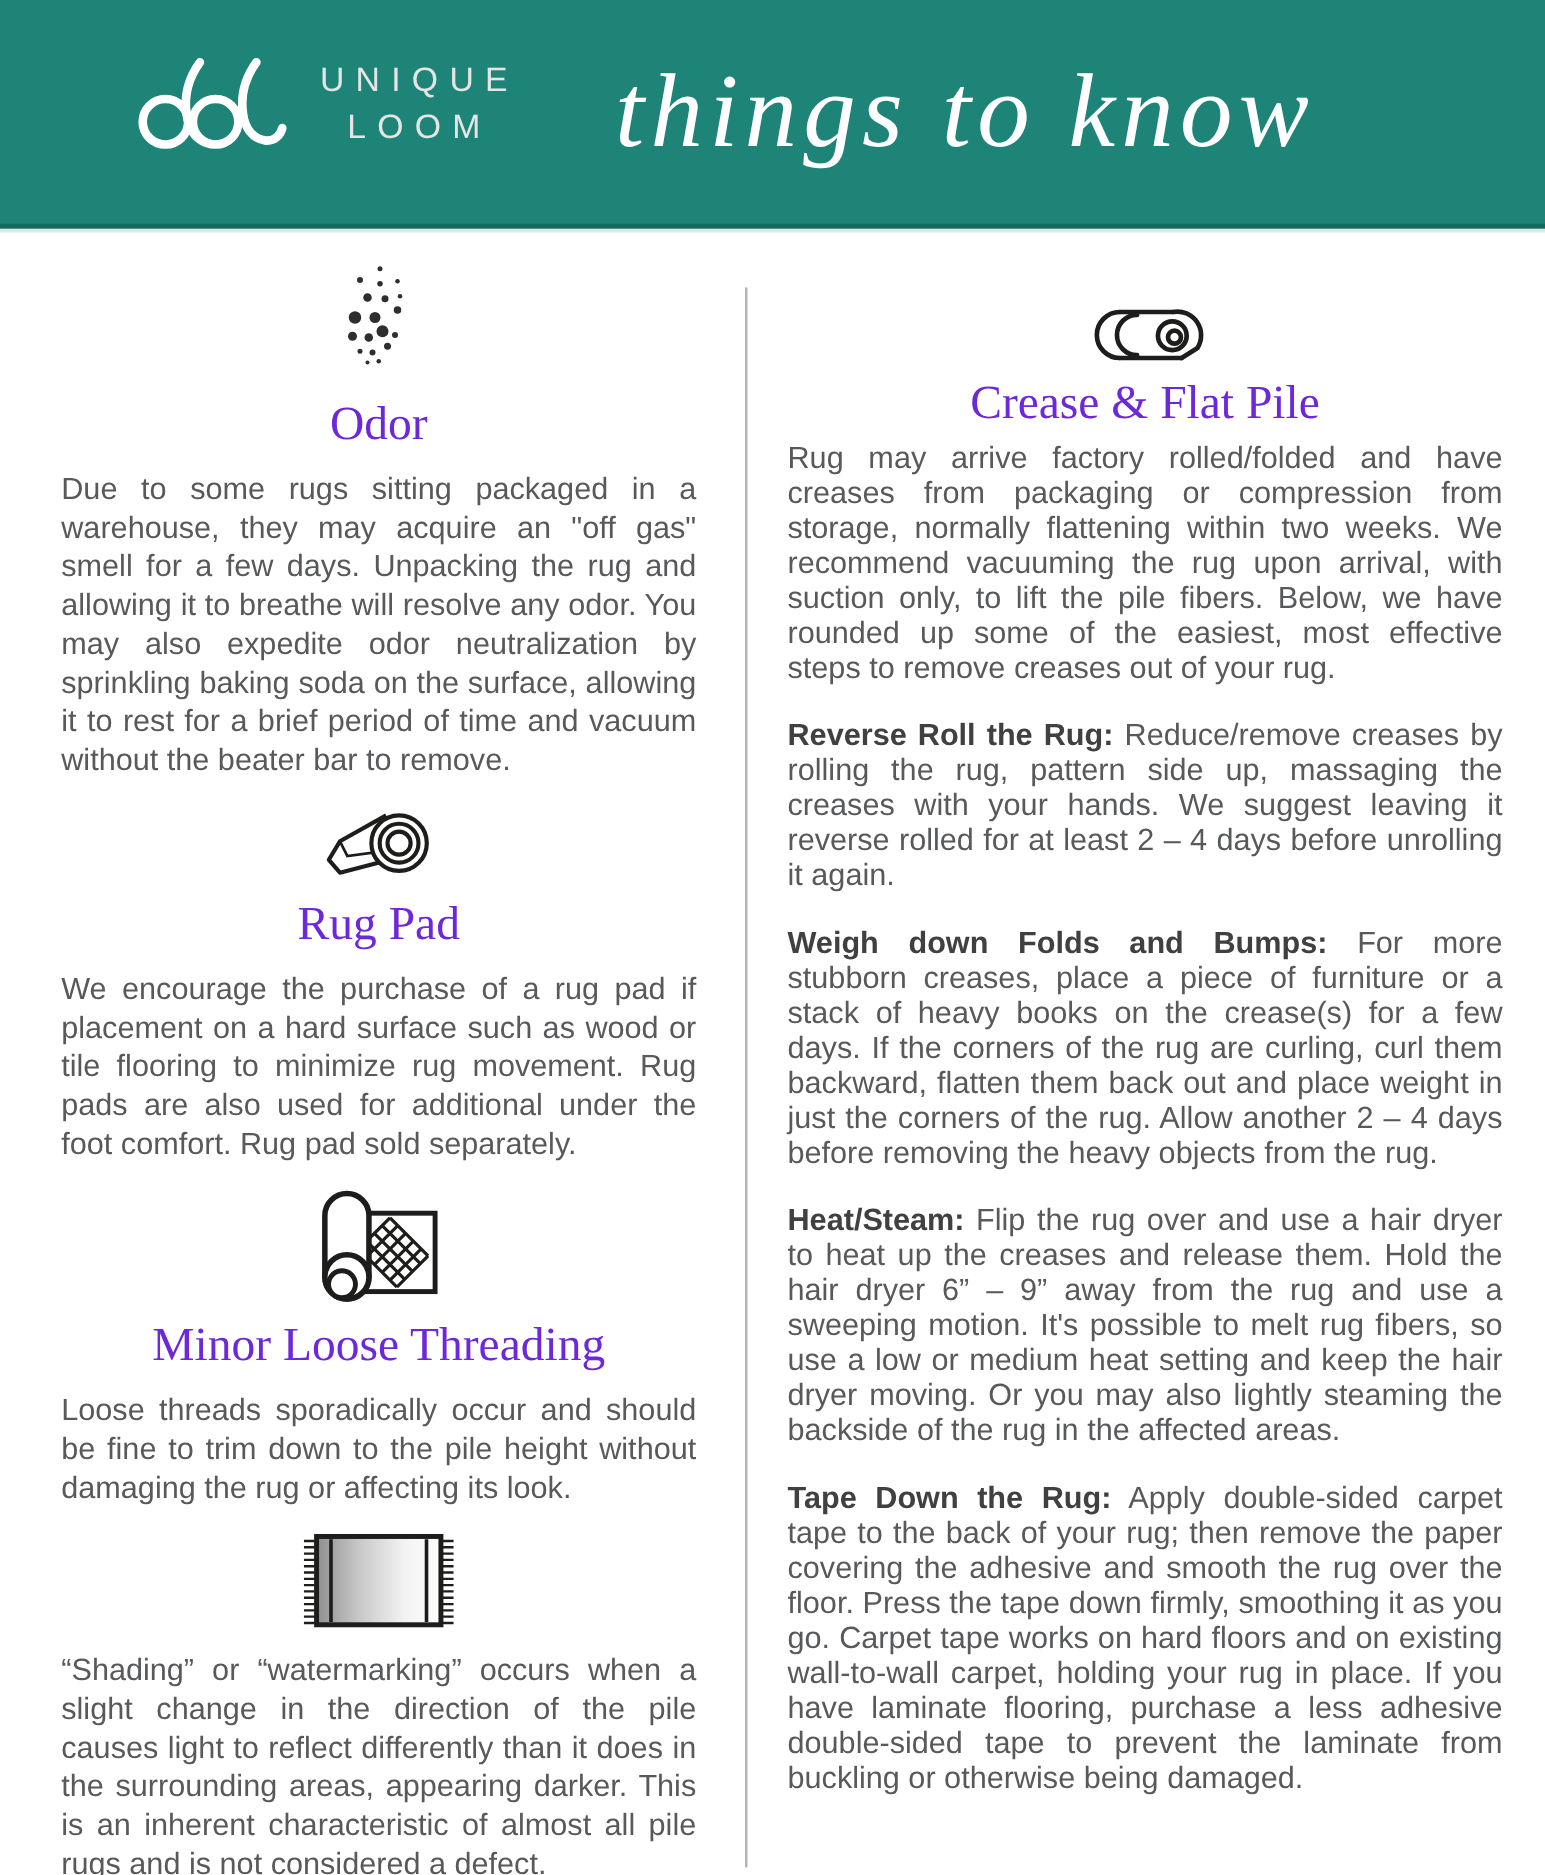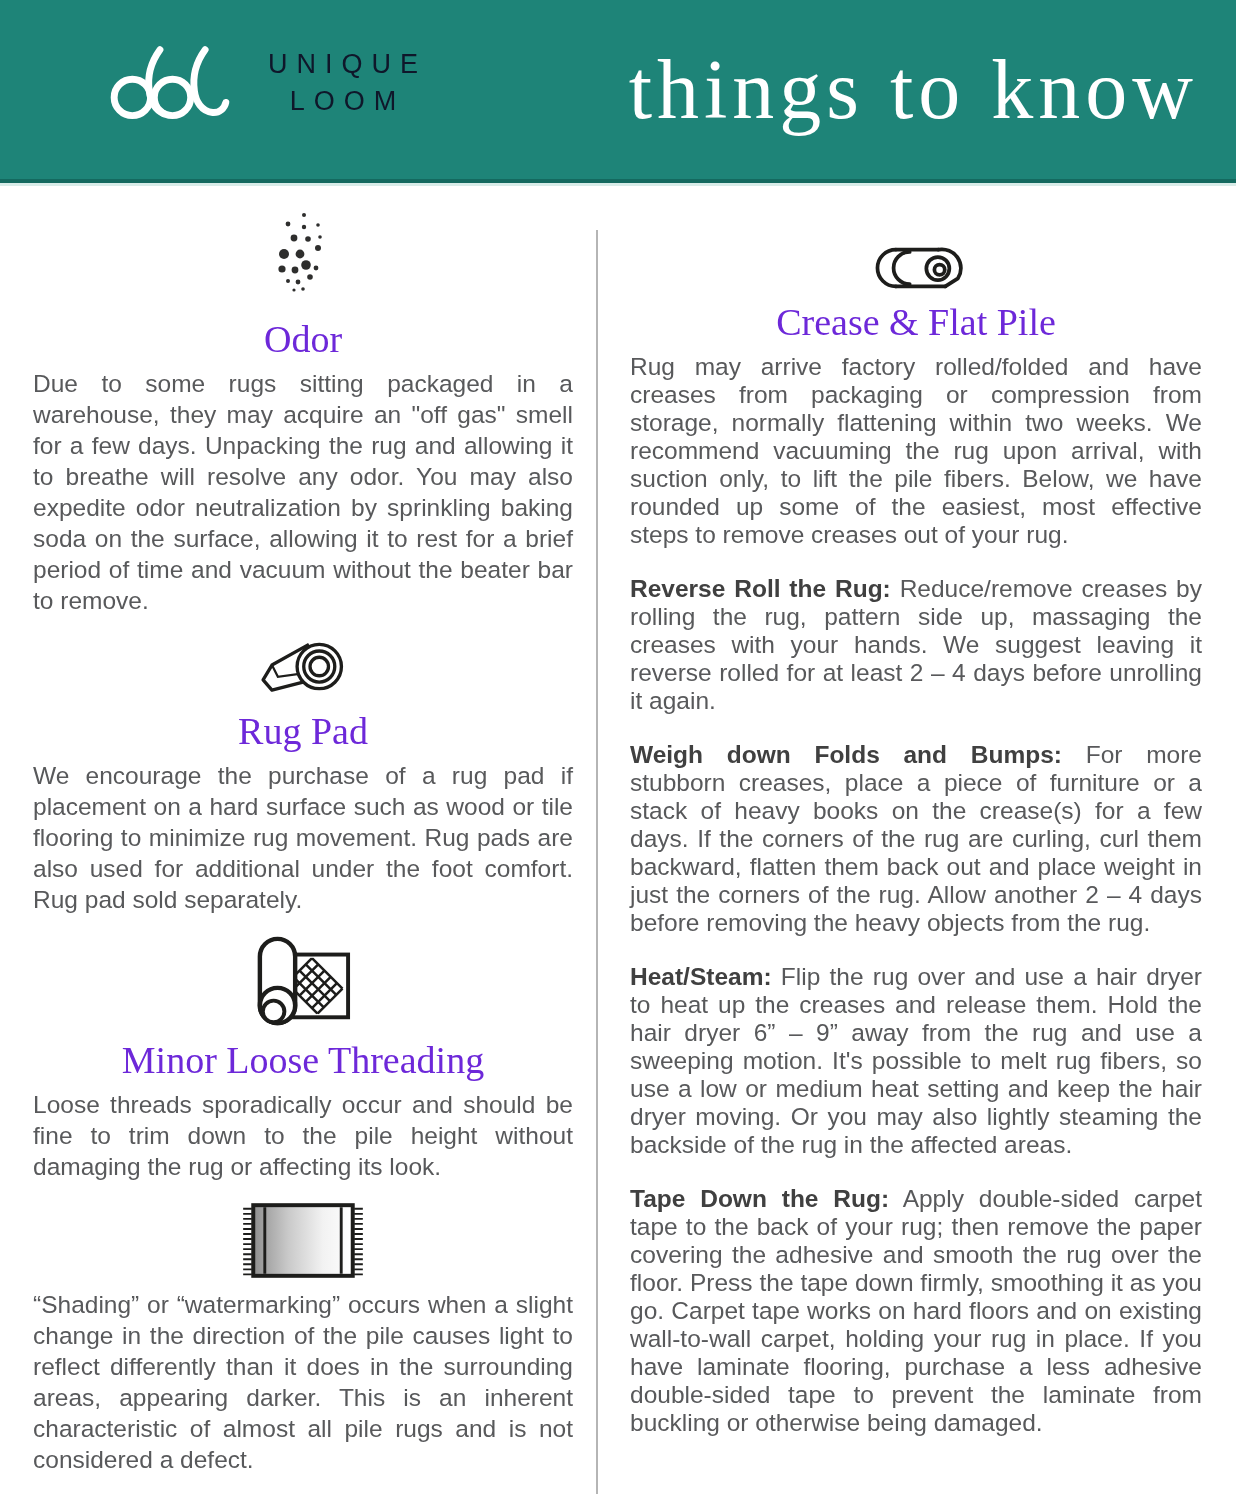--- a/index.html
+++ b/index.html
@@ -11,43 +11,44 @@
   .header {
     position:absolute; top:0; left:0; width:100%; height:179px;
     background:#1e8478; border-bottom:4px solid #14695f;
   }
   .header-underline {
     position:absolute; top:183px; left:0; width:100%; height:3px; background:#d8ece8;
   }
   .brand { position:absolute; left:106px; top:42px; display:flex; align-items:center; }
   .logo-svg { width:138px; height:82px; display:block; }
   .brand-text {
-    margin-left:24px; color:#0f172a; text-align:center;
+    margin-left:12px; color:#e5e5e5; text-align:center;
     font-size:27px; line-height:37px; letter-spacing:9px; font-weight:400;
   }
   .brand-text div { white-space:nowrap; }
   .page-title {
     position:absolute; left:492px; top:0; width:706px; height:179px;
-    line-height:179px; text-align:right; color:#ffffff;
+    line-height:179px; text-align:left; color:#ffffff;
     font-family:"Liberation Serif", serif; font-size:84px; letter-spacing:5px;
     white-space:nowrap;
+    font-style:italic;
   }
   
   .divider { position:absolute; left:596px; top:230px; bottom:6px; width:2px; background:#b5b5b5; }
   .col { position:absolute; }
   .col-left  { left:33px;  top:210px; width:540px; }
   .col-right { left:630px; top:245px; width:572px; }
   .sec { margin-bottom:18px; }
   .icon-wrap { display:flex; justify-content:center; margin-bottom:8px; }
   h2.heading {
     font-family:"Liberation Serif", serif; font-weight:400; color:#6d28d9;
     font-size:38px; line-height:42px; text-align:center; margin:0 0 8px 0;
   }
   p.body {
-    text-align:justify; color:#58595b; margin:0;
+    text-align:justify; color:#58595b; margin:16px;
     font-size:24.5px; line-height:31px;
   }
   .col-right p.body { line-height:28px; margin:0 0 26px 0; }
   .col-right p.body:last-child { margin-bottom:0; }
   .col-right .icon-wrap { margin-bottom:10px; }
   .col-right h2.heading { margin-bottom:10px; }
   .step-label { font-weight:700; color:#404040; }
   svg.ic { display:block; }
 </style>
 </head>

